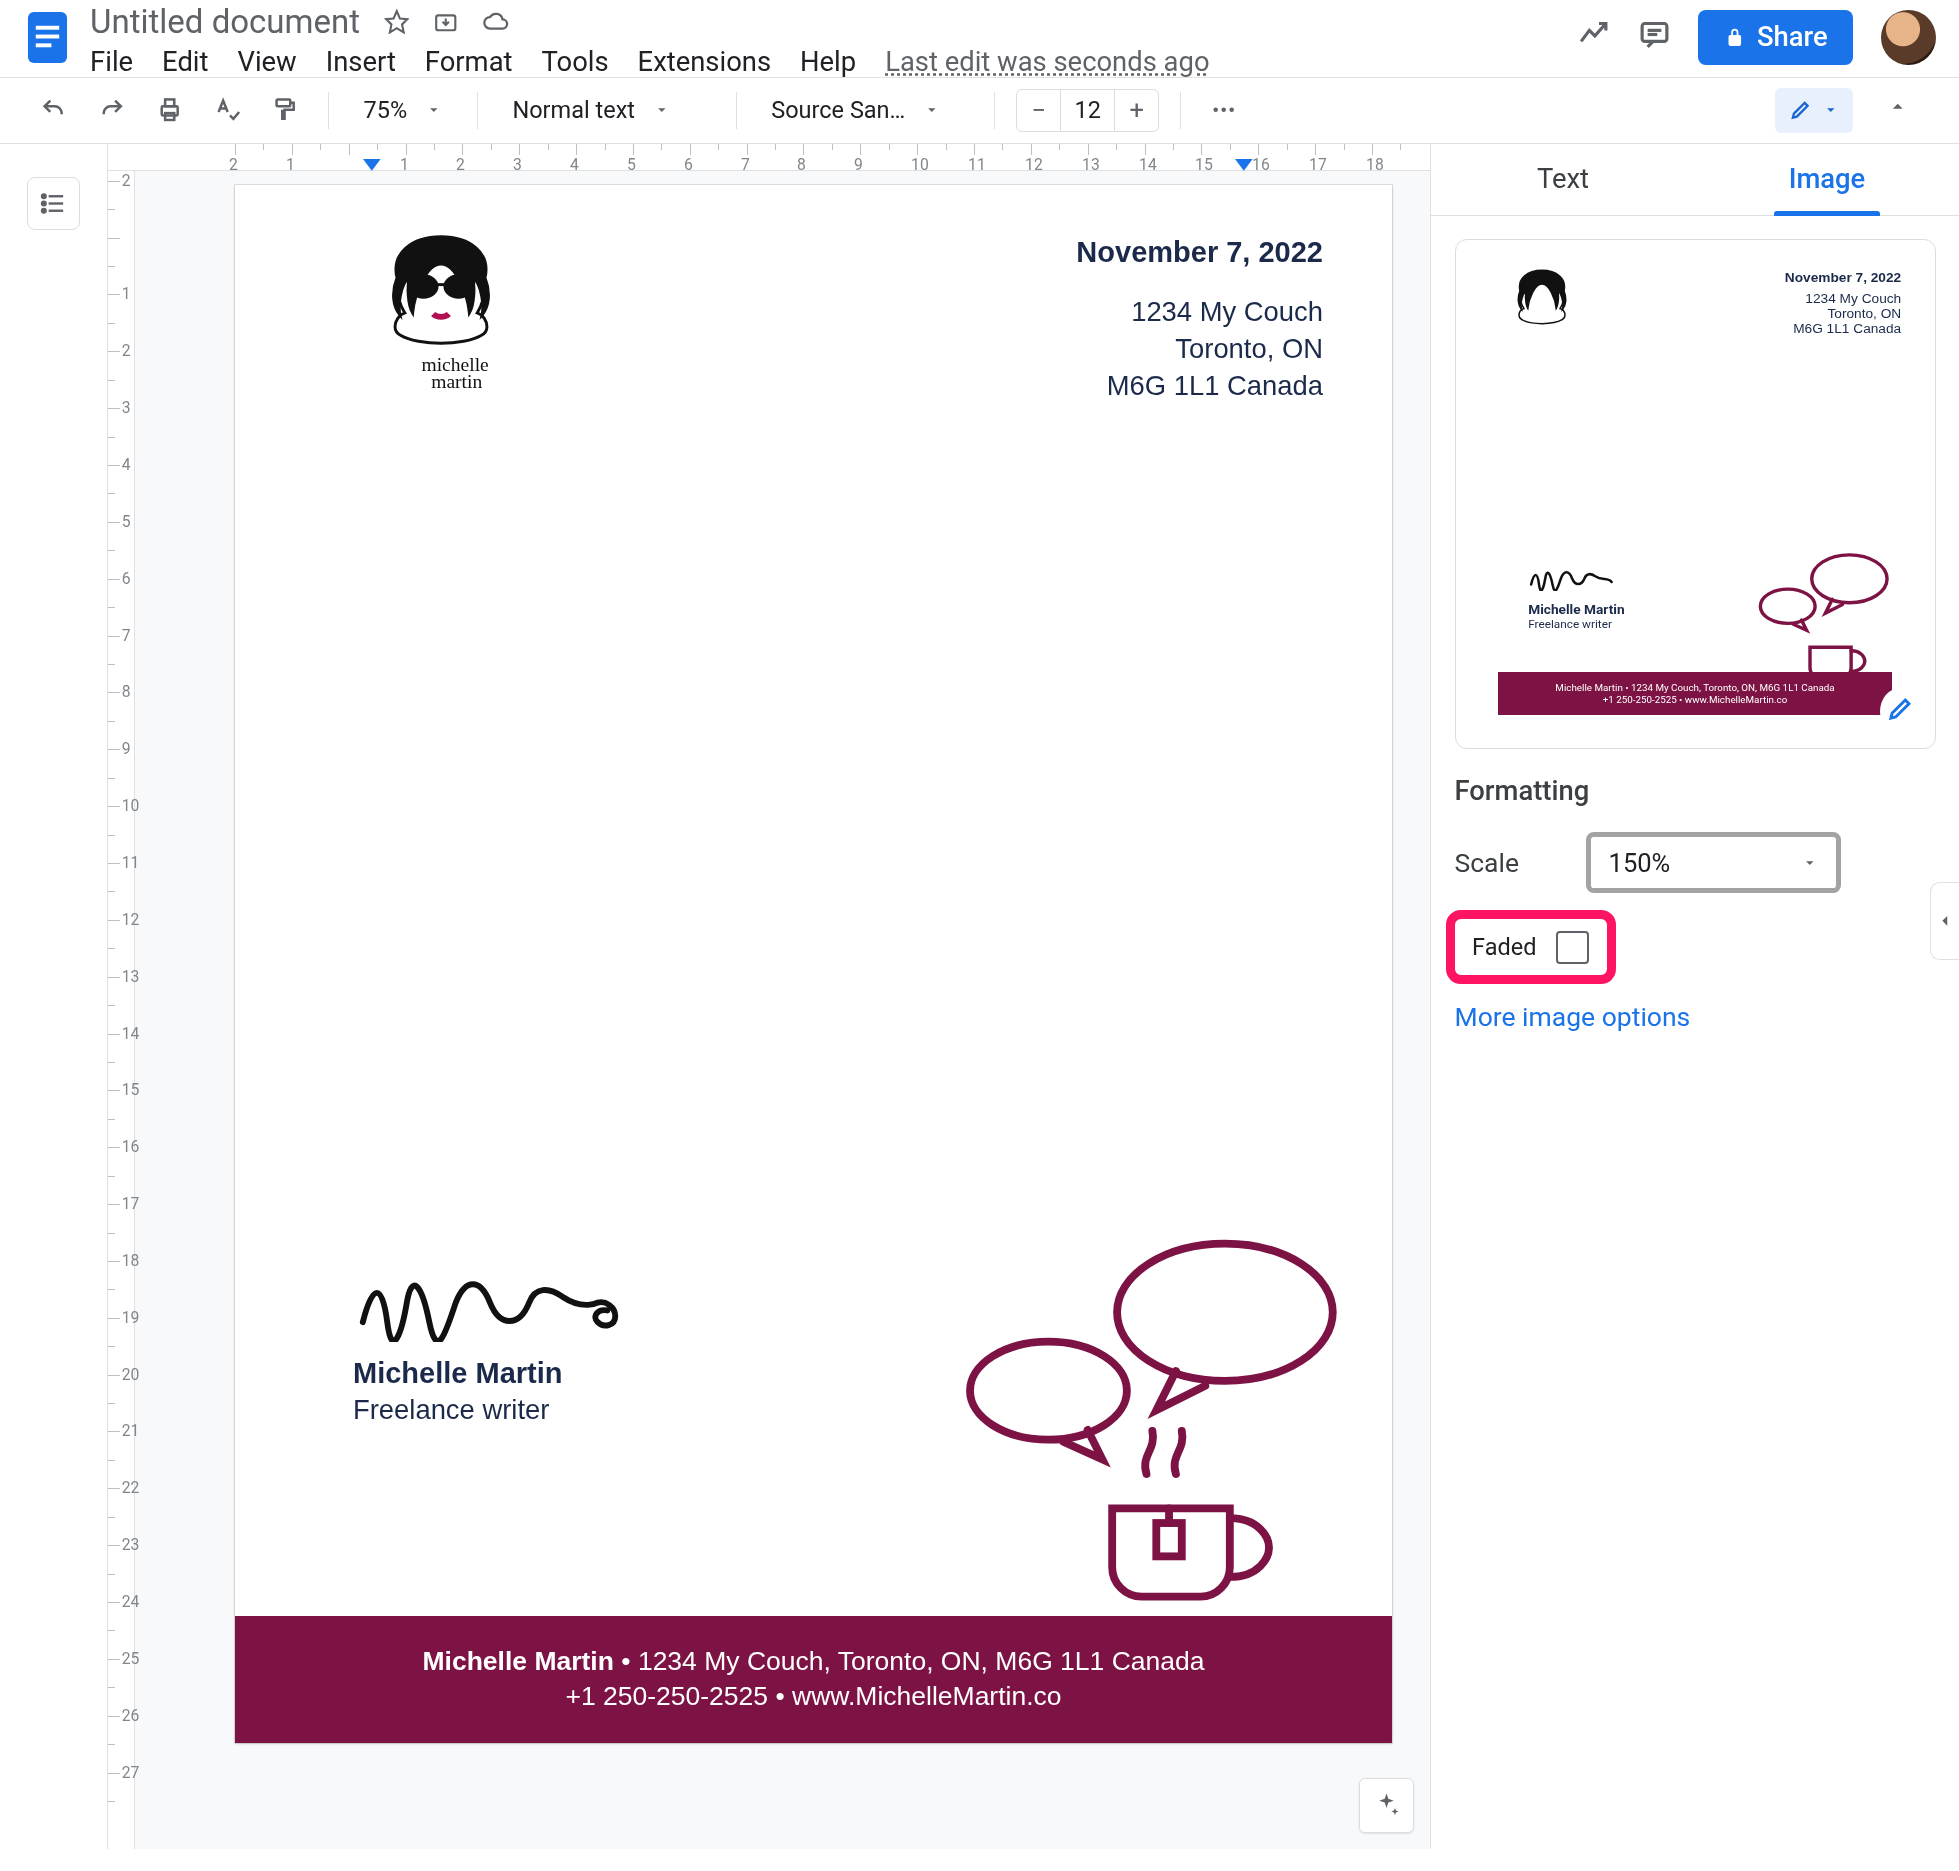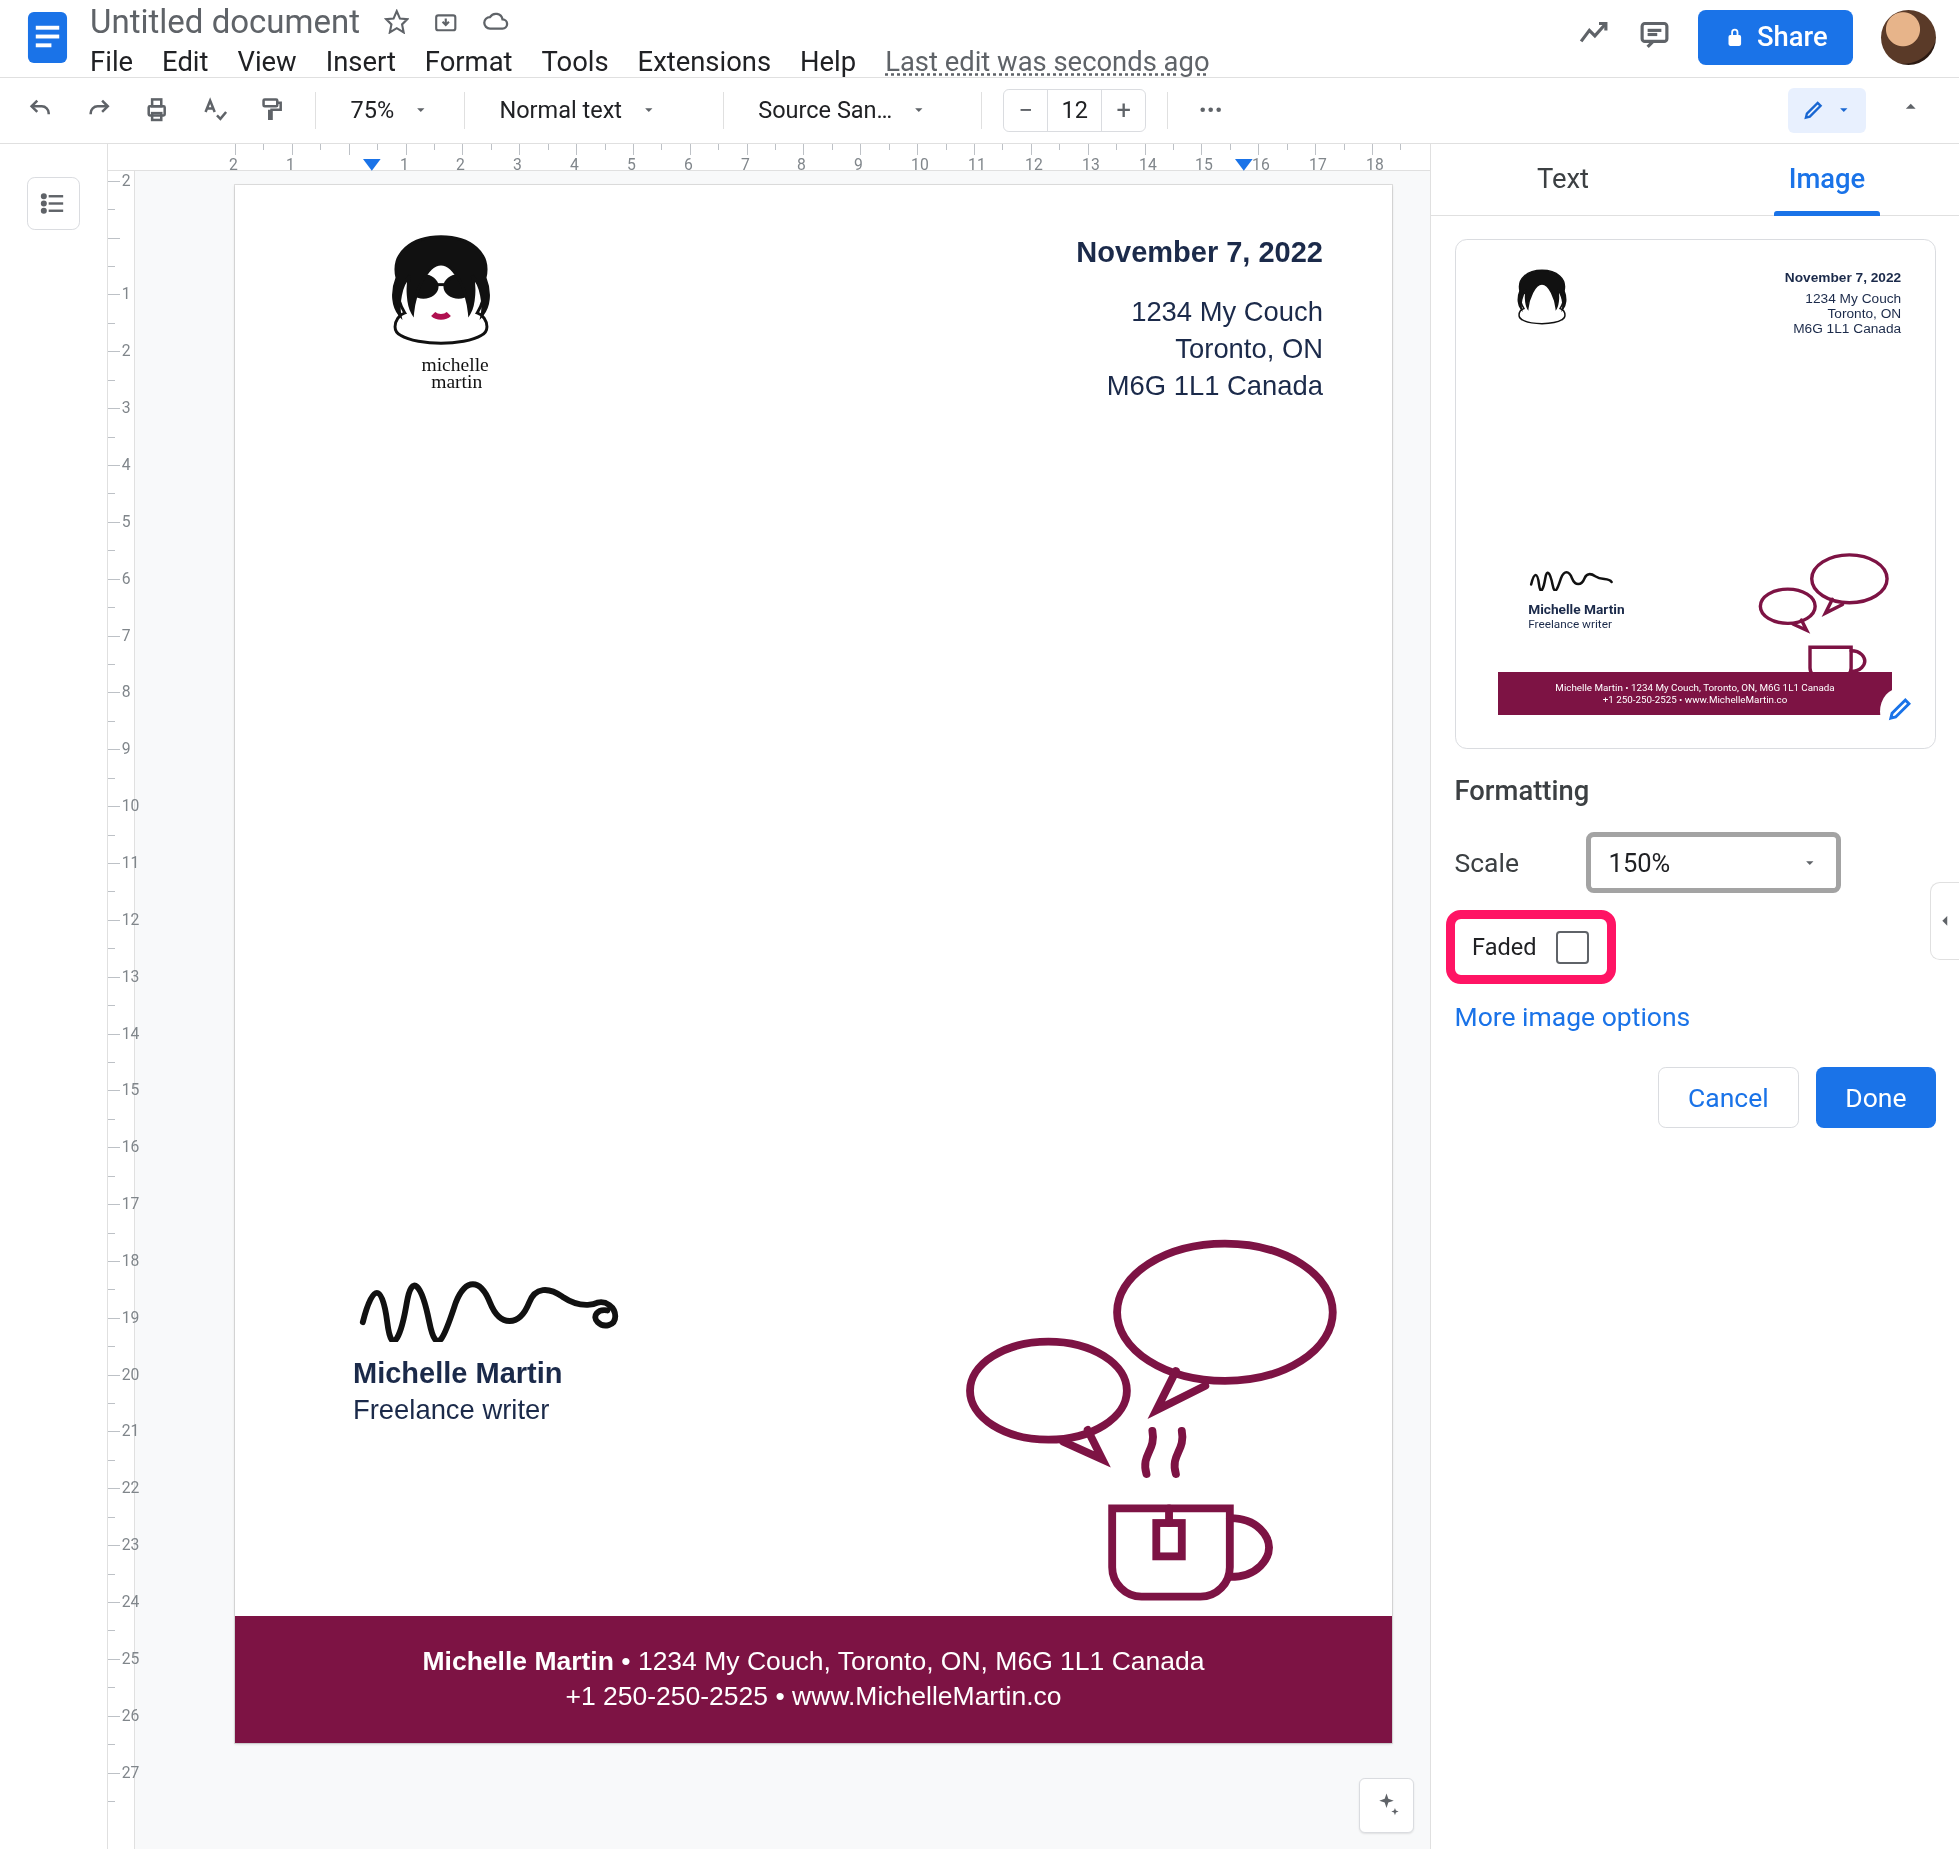--- a/index.html
+++ b/index.html
@@ -45,21 +45,21 @@
   }
   .avatar{
     width:55px;height:55px;border-radius:50%;
     background:radial-gradient(circle at 40% 35%,#e7b48a 0 34%,#5a3a28 36% 70%,#2b1a12 72%);
   }
   
   .toolbar{
     display:flex;align-items:center;gap:15px;
     border-top:1px solid var(--grey-line);
     border-bottom:1px solid var(--grey-line);
-    height:67px;padding:0 19px;margin-top:9.8px;
+    height:67px;padding:0 32px;margin-top:9.8px;
   }
   .tbtn{
     min-width:43px;height:43px;border-radius:5.9px;
     display:flex;align-items:center;justify-content:center;
     color:var(--grey-text);cursor:pointer;position:relative;
   }
   .tbtn svg{width:27.4px;height:27.4px;}
   .tsep{width:1px;height:37px;background:var(--grey-line);margin:0 5.9px;}
   .tdrop{
     height:43px;border-radius:5.9px;display:flex;align-items:center;
@@ -628,24 +628,20 @@
         </div>
       </div>
 
       <div class="faded-row">
         <span class="lbl" style="width:auto">Faded</span>
         <span class="checkbox"></span>
       </div>
 
       <div class="link-more">More image options</div>
 
-      <div class="action-row">
-        <div class="btn secondary">Cancel</div>
-        <div class="btn primary">Done</div>
-      </div>
     </div>
 
   </div>
 </div>
 
 <div class="right-collapse">
   <svg width="19.6" height="19.6" viewBox="0 0 24 24" fill="#5f6368">
       <path d="M15 6l-6 6 6 6z"></path>
     </svg>
 </div>

